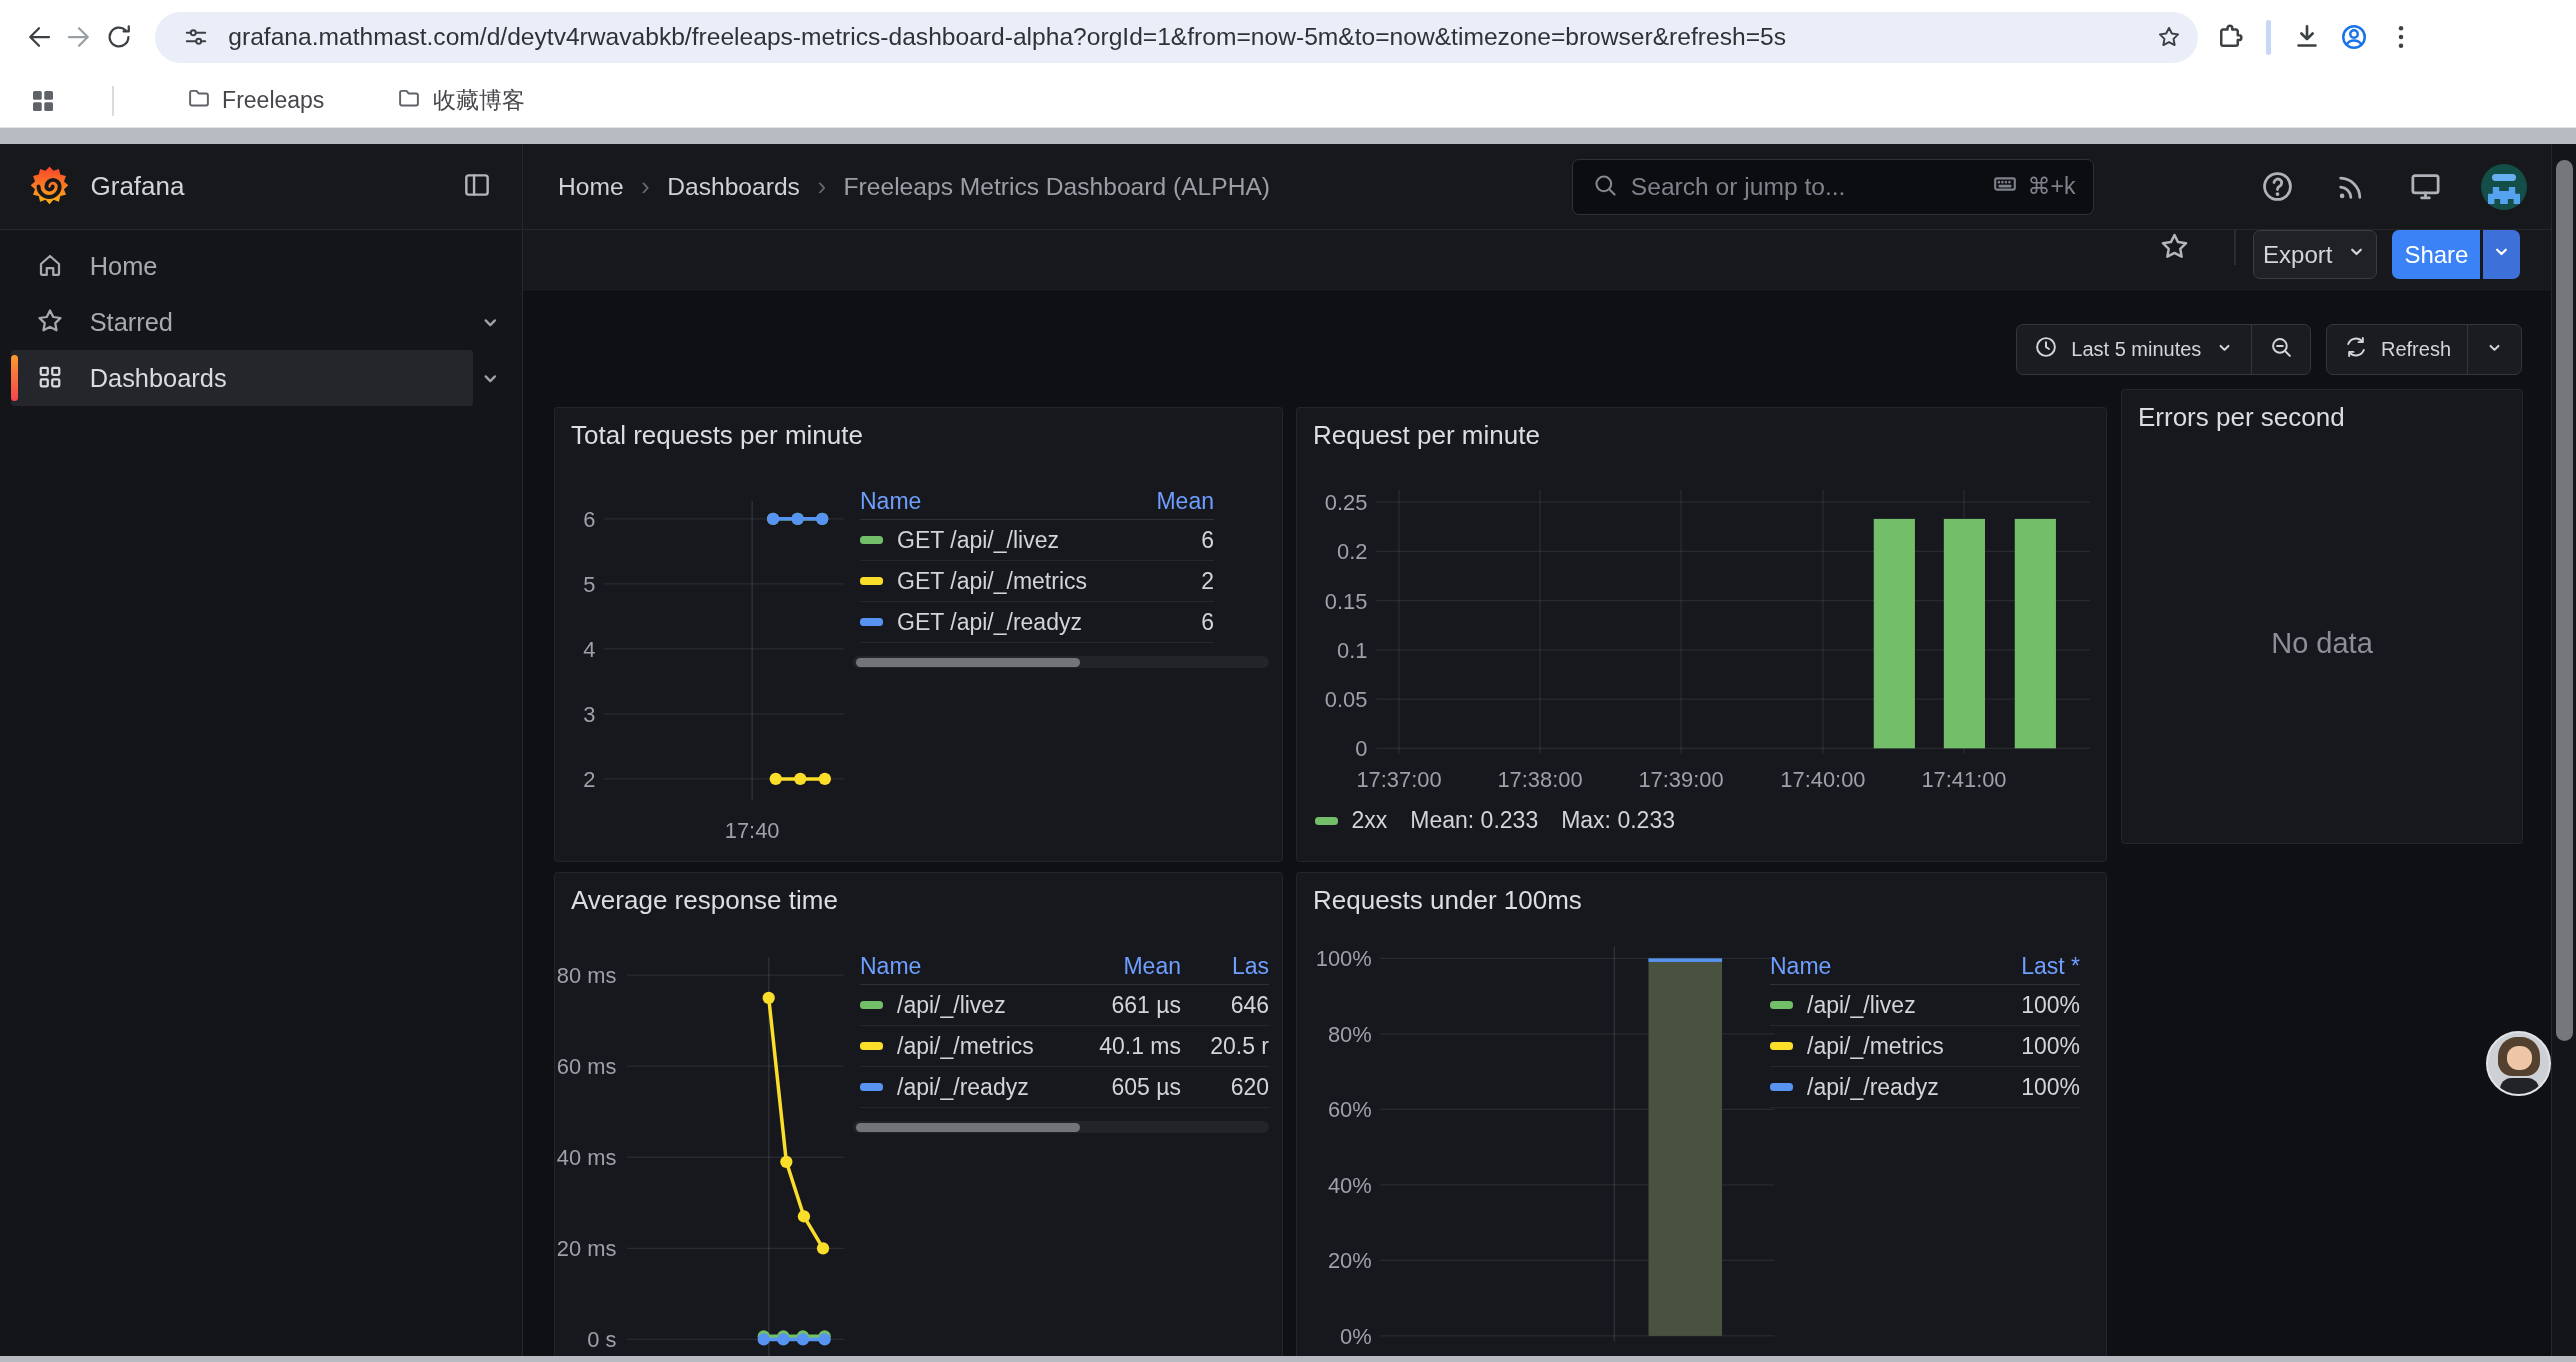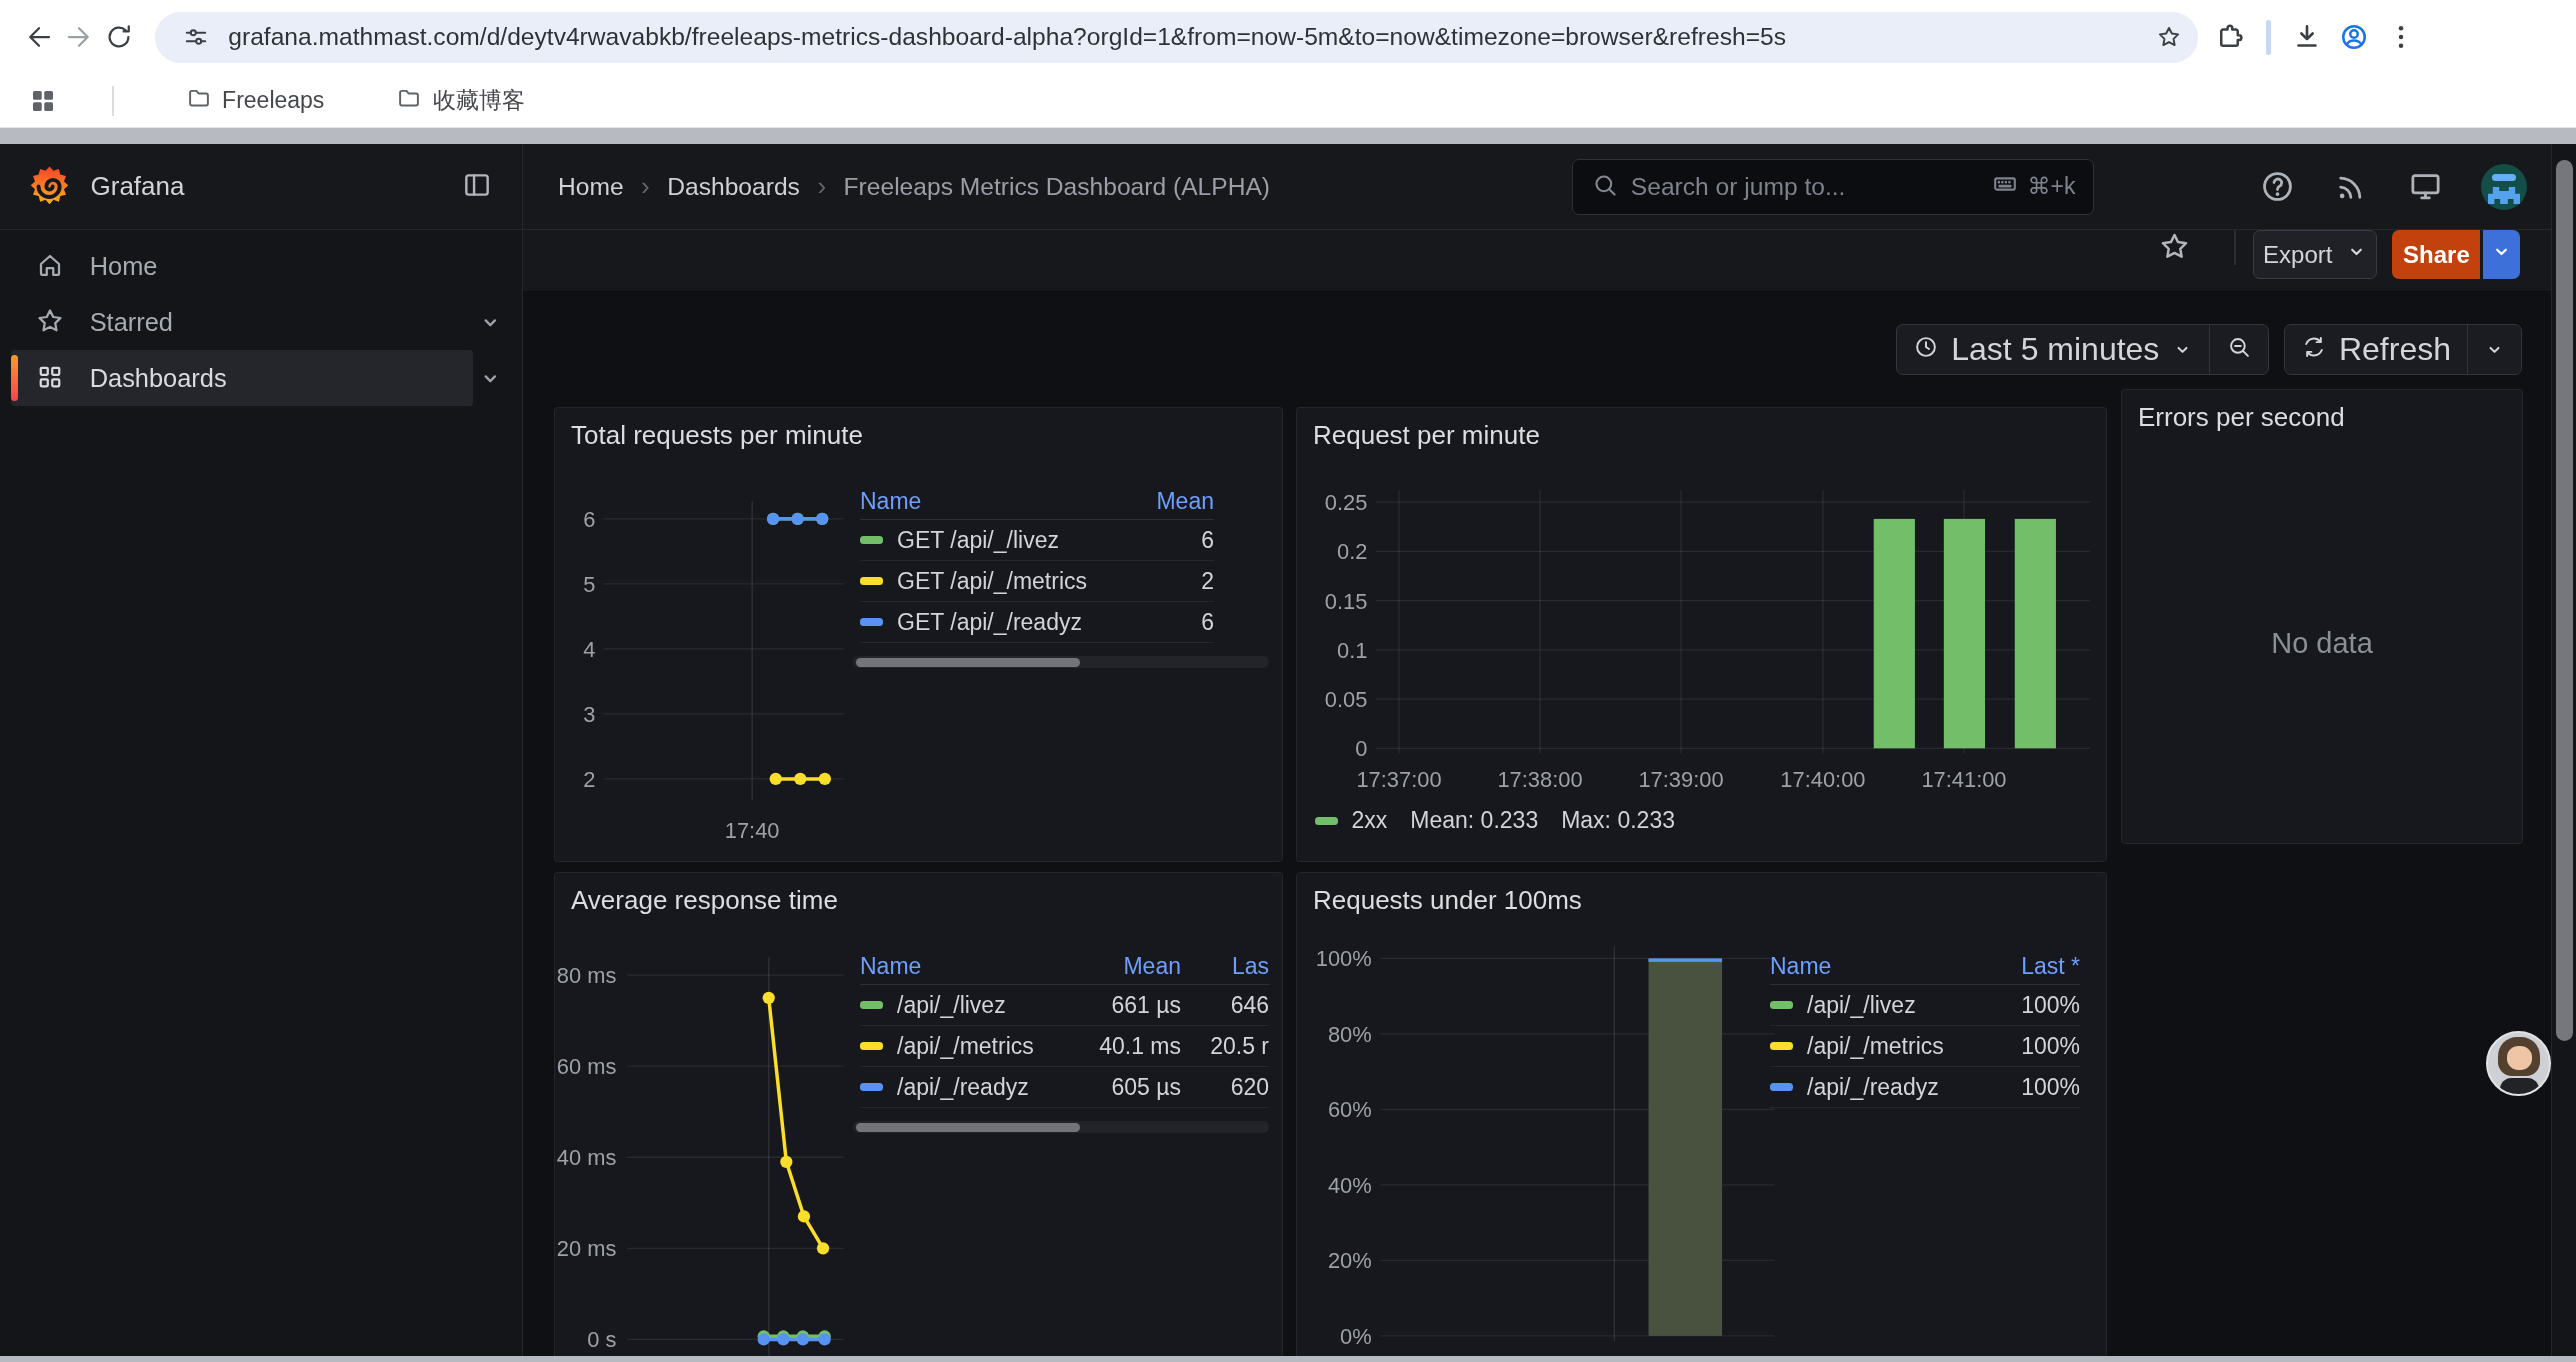--- a/index.html
+++ b/index.html
@@ -67,27 +67,27 @@
 
   .main { flex:1; display:flex; flex-direction:column; min-width:0; }
   .subheader { height:62px; background:#17181c; border-bottom:0.9px solid #0b0c0f; display:flex; align-items:flex-start; justify-content:flex-end; padding-right:56px; }
   .sh-star { color:#b2b5bc; width:33px; height:33px; }
   .sh-star svg { width:33px; height:33px; }
   .sh-sep { width:1.8px; height:35px; background:#2c2d33; margin:0 17.5px 0 43px; }
   .btn { display:inline-flex; align-items:center; justify-content:center; height:49px; border-radius:7px;
     font-size:24px; font-weight:500; border:0.9px solid #3a3c43; background:#1f2126; color:#d2d4d8; gap:12.3px; cursor:pointer; }
   .btn svg { width:23px; height:23px; }
   .btn-export { width:124px; }
-  .btn-share { width:88px; background:#c2410c; border:none; color:#fff; font-weight:700; margin-left:15px; border-radius:7px 0 0 7px; }
+  .btn-share { width:88px; background:#3b82f6; border:none; color:#fff; font-weight:400; margin-left:15px; border-radius:7px 0 0 7px; }
   .btn-share-chev { width:37px; background:#3d71d9; border:none; color:#fff; margin-left:2.6px; border-radius:0 7px 7px 0; }
 
   .canvas { position:relative; flex:1; background:#0f1014; overflow:hidden; }
   .controls { position:absolute; top:32px; right:54px; display:flex; gap:15px; }
   .btn-group { display:flex; align-items:stretch; height:51px; border:0.9px solid #34363c; border-radius:7px; background:#1b1c21; overflow:hidden; }
-  .bseg { display:flex; align-items:center; padding:0 16px; gap:12.3px; font-size:32px; font-weight:500; color:#d3d5d9; cursor:pointer; }
+  .bseg { display:flex; align-items:center; padding:0 16px; gap:12.3px; font-size:20px; font-weight:500; color:#d3d5d9; cursor:pointer; }
   .bseg svg { width:26px; height:26px; }
   .bseg .small-chev svg { width:21px; height:21px; }
   .bseg + .bseg { border-left:0.9px solid #34363c; }
 
   .panel { position:absolute; background:#17181d; border:0.9px solid #25262c; border-radius:3.5px; }
   .panel h2 { position:absolute; left:16px; top:12.3px; font-size:26px; font-weight:500; color:#dcdde1; white-space:nowrap; cursor:pointer; }
   .chart { position:absolute; }
   svg text.tick { font-family:"Liberation Sans","DejaVu Sans",sans-serif; font-size:25px; fill:#9da1a8; }
   svg line.grid { stroke:rgba(204,204,220,0.10); stroke-width:1.5; }
   svg line.grid.v { stroke:rgba(204,204,220,0.14); }

